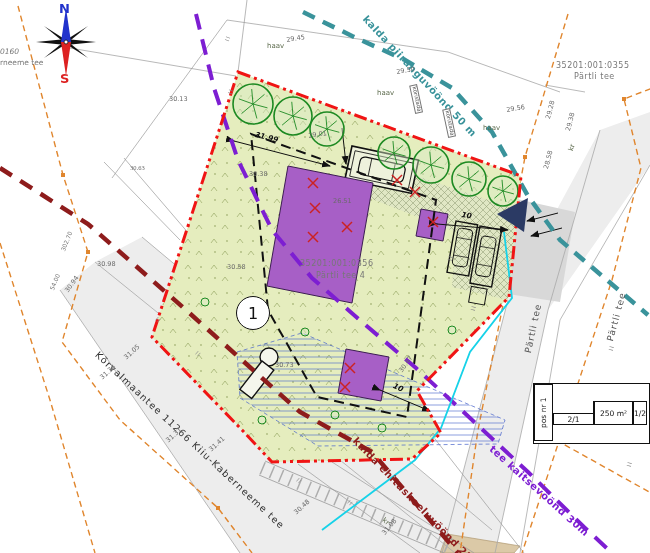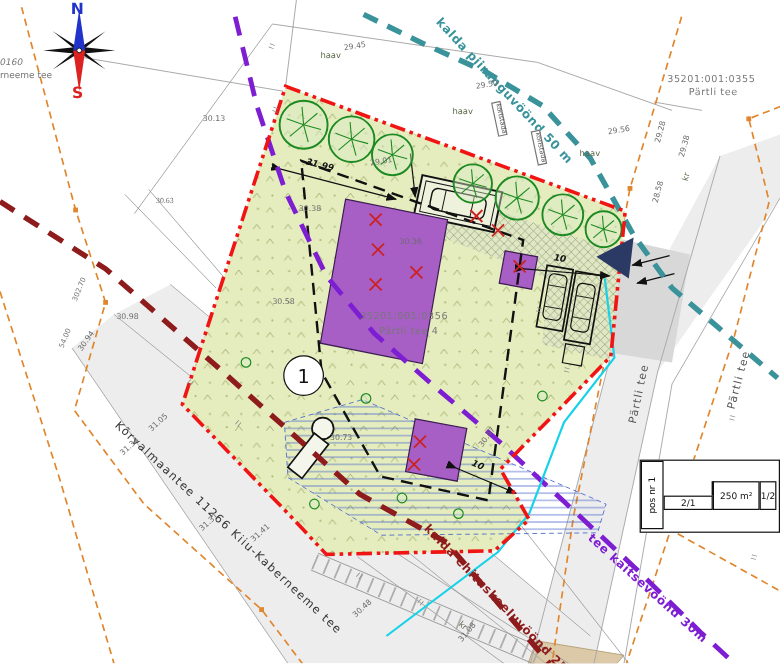--- a/index.html
+++ b/index.html
@@ -337,22 +337,22 @@
 </div>
 
 <span class="lbl elev" style="left: 286px; top: 37px; transform: rotate(-9deg);">29.45</span>
     <span class="lbl elev" style="left: 396px; top: 69px; transform: rotate(-9deg);">29.50</span>
     <span class="lbl elev" style="left: 169px; top: 96px;">30.13</span>
     <span class="lbl elev" style="left: 308px; top: 133px; transform: rotate(-9deg);">29.01</span>
     <span class="lbl elev" style="left: 130px; top: 165px; font-family: Liberation Serif, serif;">30.63</span>
     <span class="lbl elev" style="left: 97px; top: 261px;">30.98</span>
     <span class="lbl elev" style="left: 64px; top: 290px; transform: rotate(-55deg);">30.94</span>
     <span class="lbl elev" style="left: 249px; top: 171px;">30.38</span>
-    <span class="lbl elev" style="left: 333px; top: 198px;">30.36</span>
-    <span class="lbl elev" style="left: 227px; top: 248px;">30.58</span>
+    <span class="lbl elev" style="left: 333px; top: 198px;">26.51</span>
+    <span class="lbl elev" style="left: 227px; top: 264px;">30.58</span>
     <span class="lbl elev" style="left: 275px; top: 342px; margin-top: 20px;">30.73</span>
     <span class="lbl elev" style="left: 398px; top: 370px; transform: rotate(-55deg);">30.47</span>
     <span class="lbl elev" style="left: 506px; top: 107px; transform: rotate(-9deg);">29.56</span>
     <span class="lbl elev" style="left: 545px; top: 118px; transform: rotate(-75deg);">29.28</span>
     <span class="lbl elev" style="left: 565px; top: 130px; transform: rotate(-75deg);">29.38</span>
     <span class="lbl elev" style="left: 543px; top: 168px; transform: rotate(-75deg);">28.58</span>
     <span class="lbl elev" style="left: 123px; top: 356px; transform: rotate(-42deg);">31.05</span>
     <span class="lbl elev" style="left: 99px; top: 376px; transform: rotate(-42deg);">31.34</span>
     <span class="lbl elev" style="left: 165px; top: 439px; transform: rotate(-42deg);">31.31</span>
     <span class="lbl elev" style="left: 208px; top: 448px; transform: rotate(-42deg);">31.41</span>

